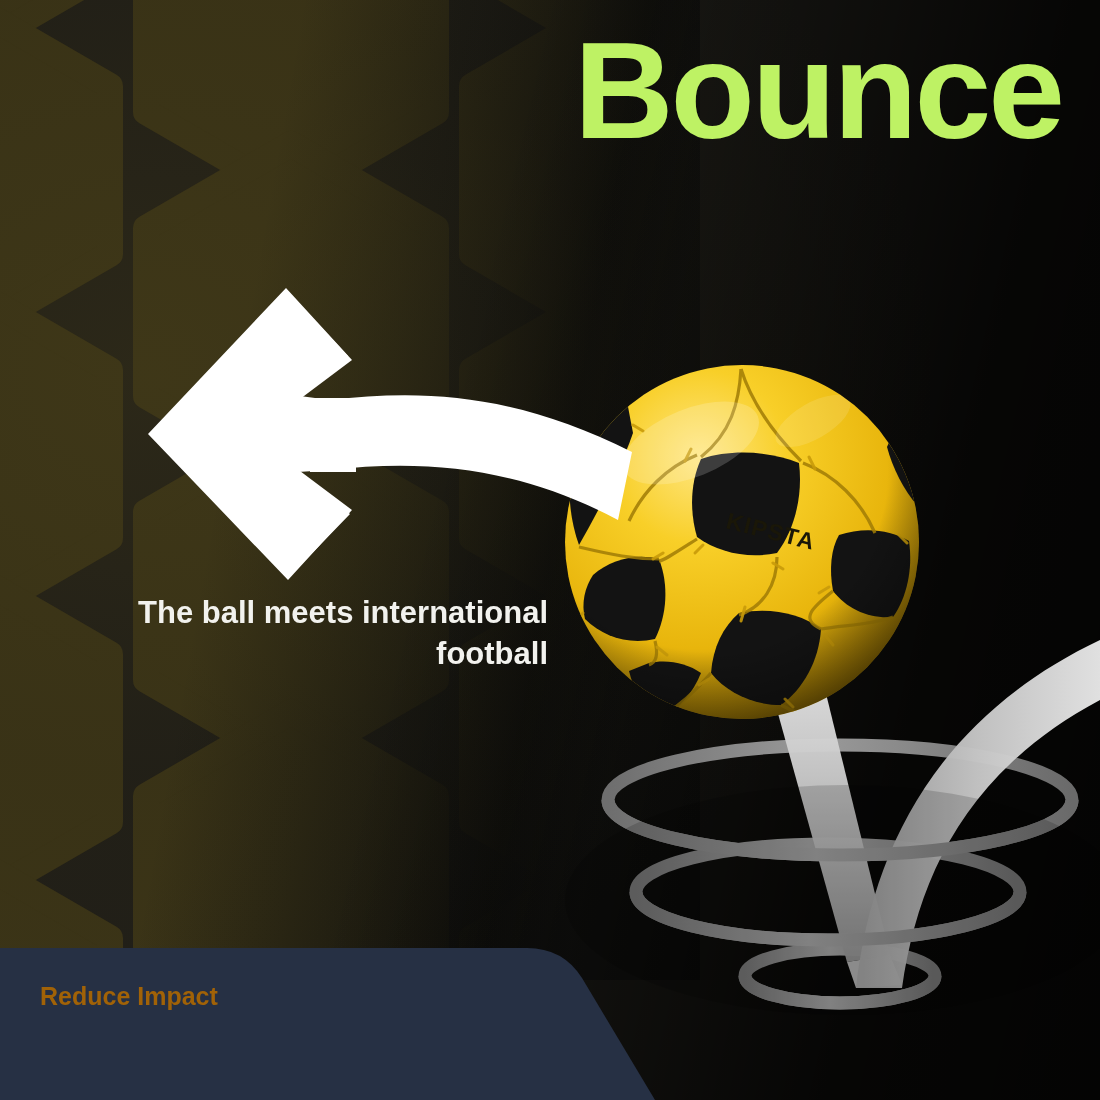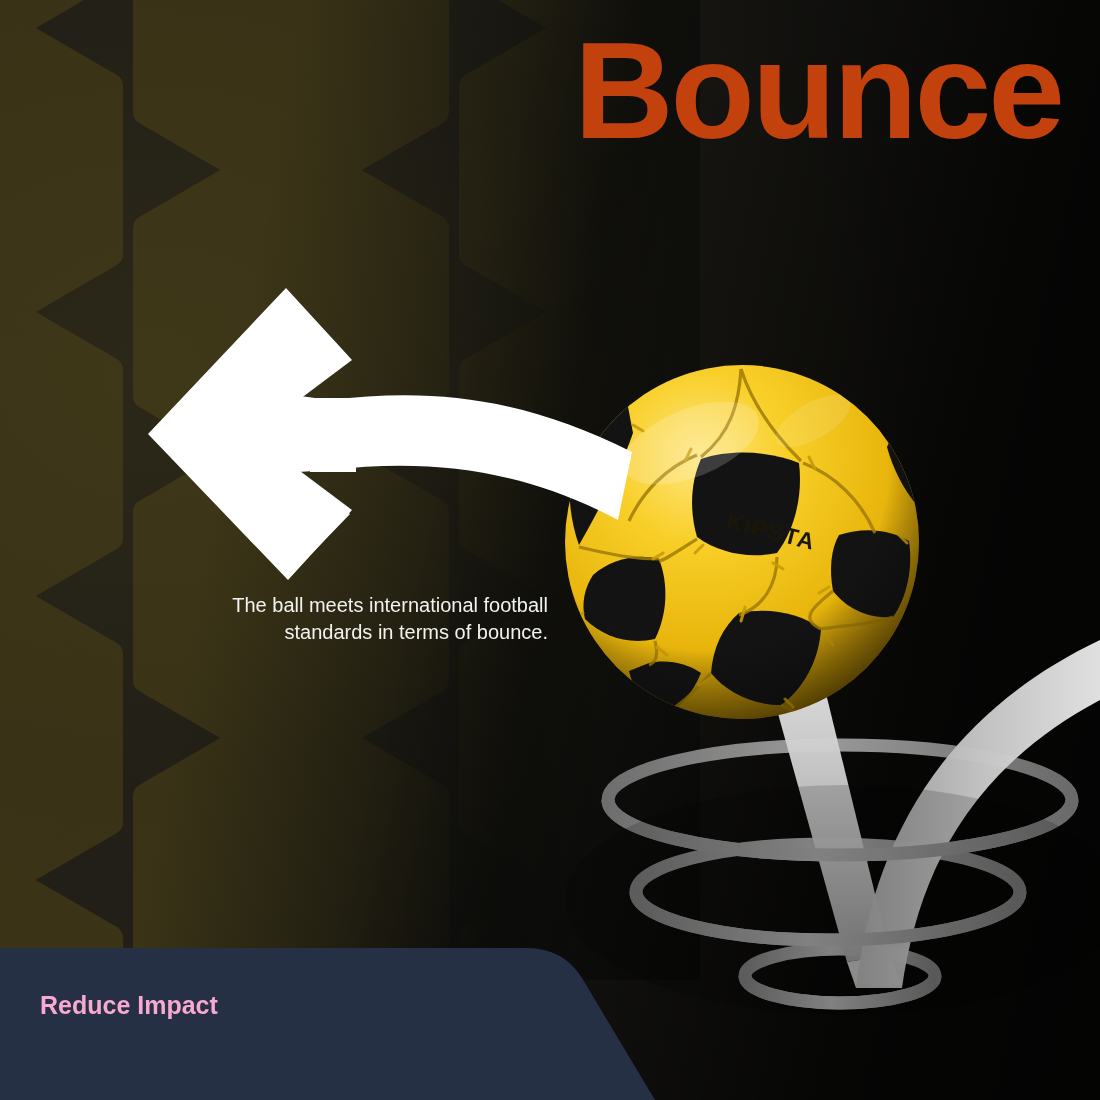--- a/index.html
+++ b/index.html
@@ -40,39 +40,39 @@
     background:
       radial-gradient(115% 95% at 14% 34%, rgba(70,62,26,0.30) 0%, rgba(40,36,16,0.10) 38%, rgba(0,0,0,0) 62%),
       linear-gradient(103deg, rgba(0,0,0,0) 0%, rgba(0,0,0,0) 40%, rgba(0,0,0,0.45) 63%, rgba(0,0,0,0.78) 80%, rgba(0,0,0,0.86) 100%);
     pointer-events:none;
   }
 
   
   .title {
     position:absolute;
     right:38px; top:18px;
-    color:#c2410c;
+    color:#bef264;
     font-size:138px;
     font-weight:bold;
     letter-spacing:-3px;
     line-height:1.05;
     text-align:right;
     white-space:nowrap;
   }
 
   
   .body-copy {
     position:absolute;
     left:18px; top:592px;
     width:530px;
     color:#f2f2ee;
-    font-size:20px;
+    font-size:31px;
     line-height:1.33;
     text-align:right;
-    font-weight:normal;
+    font-weight:bold;
   }
 
   
   .arrow-wrap { position:absolute; left:0; top:0; width:1100px; height:1100px; pointer-events:none; }
 
   
   .bounce-wrap { position:absolute; left:0; top:0; width:1100px; height:1100px; pointer-events:none; }
 
   
   .ball {
@@ -84,22 +84,22 @@
 
   
   .banner {
     position:absolute;
     left:0; top:948px;
     width:700px; height:152px;
   }
   .banner-shape { position:absolute; left:0; top:0; }
   .banner-text {
     position:absolute;
-    left:40px; top:41px;
-    color:#f9a8d4;
+    left:40px; top:32px;
+    color:#a16207;
     font-size:25px;
     font-weight:bold;
     line-height:1.32;
     white-space:nowrap;
   }
 </style>
 </head>
 <body>
 
 <div class="stage">
@@ -290,21 +290,20 @@
       <path d="M 330 398 C 432 456 524 470 618 520 L 632 452 C 520 396 430 388 330 398 Z" fill="#ffffff" opacity="0"></path>
 
       <rect x="310" y="398" width="46" height="74" fill="#ffffff"></rect>
     </svg>
   </div>
 
   <div class="title">Bounce</div>
 
   <div class="body-copy">
     <div>The ball meets international football</div>
-    <div>standards in terms of bounce.</div>
   </div>
 
   <div class="banner">
     <svg class="banner-shape" width="700" height="152" viewBox="0 0 700 152" xmlns="http://www.w3.org/2000/svg">
       <path d="M 0 0 L 527 0 Q 563 0 582 30 L 655 152 L 0 152 Z" fill="#263044"></path>
     </svg>
     <div class="banner-text">
       <div>Reduce Impact</div>
     </div>
   </div>

